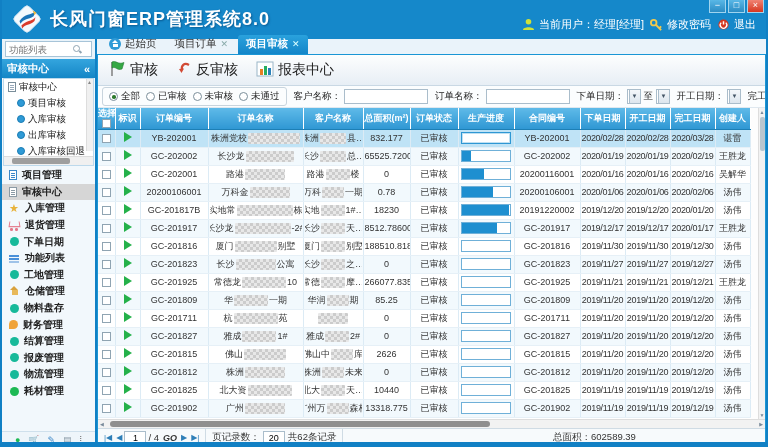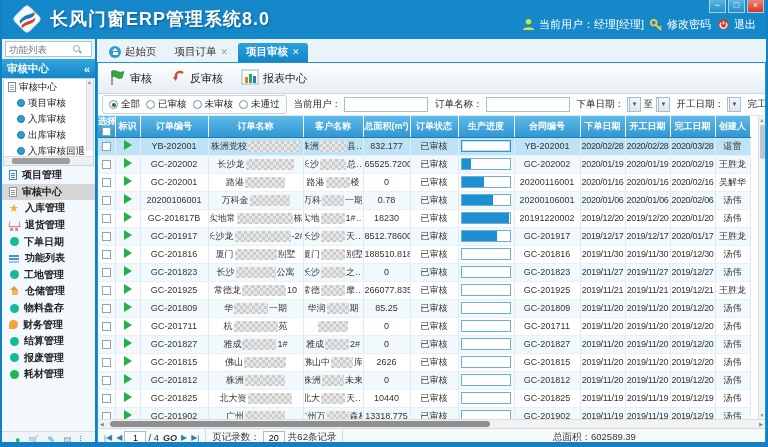--- a/index.html
+++ b/index.html
@@ -56,31 +56,31 @@
   .micon.bars-blue::before{content:"";position:absolute;left:0;top:2px;width:10px;height:2px;background:#4a90d9;box-shadow:0 3px 0 #4a90d9,0 6px 0 #9fc3e8;}
   .micon.house-gold::before{content:"";position:absolute;left:1px;top:0;border-left:4.5px solid transparent;border-right:4.5px solid transparent;border-bottom:4px solid #d9a23c;}
   .micon.house-gold::after{content:"";position:absolute;left:2.5px;top:4px;width:6px;height:5px;background:#e8b95a;}
   .micon.coin-gold{background:#f0a43a;border-radius:50% 50% 50% 0;width:9px;height:9px;}
   .micon.home-gray::before{content:"";position:absolute;left:1px;top:0;border-left:4.5px solid transparent;border-right:4.5px solid transparent;border-bottom:4px solid #8a9aa5;}
   .micon.home-gray::after{content:"";position:absolute;left:2.5px;top:4px;width:6px;height:5px;background:#aab8c0;}
   .sfooter{height:16px;border-top:1px solid #cfe0ec;display:flex;align-items:center;justify-content:center;gap:8px;background:#eef5fa;}
   .sficon{font-size:9px;line-height:10px;cursor:pointer;}
   
   .main{flex:1;display:flex;flex-direction:column;margin-top:2px;min-width:0;}
-  .tabsbar{height:24px;background:#eaf3fa;display:flex;align-items:flex-end;padding-left:4px;gap:2px;border-bottom:1px solid #1a96d5;}
+  .tabsbar{height:16px;background:#eaf3fa;display:flex;align-items:flex-end;padding-left:4px;gap:2px;border-bottom:1px solid #1a96d5;}
   .tab{display:flex;align-items:center;gap:4px;font-size:10.5px;color:#333;padding:2px 8px 3px 8px;cursor:pointer;border-radius:3px 3px 0 0;}
   .tab.active{background:linear-gradient(#2aa2dd,#1385c8);color:#fff;font-weight:bold;}
   .tab .x{font-size:9px;color:#8aa;line-height:9px;}
   .tab.active .x{color:#dff;}
   .homeicon{width:12px;height:12px;border-radius:50%;background:#2f9ad6;position:relative;display:inline-block;}
   .homeicon::before{content:"";position:absolute;left:2.5px;top:2px;border-left:3.5px solid transparent;border-right:3.5px solid transparent;border-bottom:3.5px solid #fff;}
   .homeicon::after{content:"";position:absolute;left:3.5px;top:5.5px;width:5px;height:3.5px;background:#fff;}
   .panel{flex:1;display:flex;flex-direction:column;background:#fff;border:1px solid #1a96d5;border-top:none;min-height:0;}
   .toolbar{height:31px;background:linear-gradient(#fdfefe,#e7eef5);border-bottom:1px solid #c9d8e4;display:flex;align-items:center;padding-left:6px;gap:4px;}
-  .tbtn{display:flex;align-items:center;gap:4px;font-size:11px;color:#222;padding:3px 8px 3px 4px;cursor:pointer;border:1px solid transparent;border-radius:3px;}
+  .tbtn{display:flex;align-items:center;gap:4px;font-size:14px;color:#222;padding:3px 8px 3px 4px;cursor:pointer;border:1px solid transparent;border-radius:3px;}
   .filterbar{height:22px;display:flex;align-items:center;font-size:9.5px;color:#222;padding-left:4px;gap:3px;border-bottom:1px solid #dfe8ef;background:#fbfdfe;white-space:nowrap;overflow:hidden;}
   .radiogrp{display:flex;align-items:center;gap:6px;border:1px solid #c8d4dd;border-radius:3px;padding:2px 6px;margin-right:4px;}
   .radio{display:flex;align-items:center;gap:3px;cursor:pointer;}
   .rdot{width:9px;height:9px;border-radius:50%;border:1px solid #7b8e9a;background:#fff;position:relative;flex:none;}
   .rdot.on::before{content:"";position:absolute;left:2px;top:2px;width:3.5px;height:3.5px;border-radius:50%;background:#2d7a2d;}
   .fin{height:15px;border:1px solid #aabdcb;background:#fff;width:84px;}
   .fdate{height:15px;border:1px solid #aabdcb;background:#fff;width:56px;display:flex;align-items:center;font-size:9px;color:#555;position:relative;padding-left:4px;}
   .fdate .dd{position:absolute;right:0;top:0;width:11px;height:13px;background:linear-gradient(#f4f7fa,#dde6ee);border-left:1px solid #aabdcb;font-size:6px;color:#456;text-align:center;line-height:13px;}
   
   .gridwrap{flex:1;position:relative;overflow:hidden;display:flex;min-height:0;}
@@ -241,20 +241,24 @@
           </div>
           <div class="mitem">
             <span class="micon dot-teal"></span>
             <span>结算管理</span>
           </div>
           <div class="mitem">
             <span class="micon dot-teal"></span>
             <span>报废管理</span>
           </div>
           <div class="mitem">
+            <span class="micon dot-teal"></span>
+            <span>物流管理</span>
+          </div>
+          <div class="mitem">
             <span class="micon dot-green"></span>
             <span>耗材管理</span>
           </div>
         </div>
       <div class="sfooter" id="sideFooter">
           <span class="sficon" style="color:#1db954">●</span>
           <span class="sficon" style="color:#8a9aa5">🛒</span>
           <span class="sficon" style="color:#3a87c8">✎</span>
           <span class="sficon" style="color:#8a9aa5">▤</span>
           <span class="sficon" style="color:#555">⁞</span>
@@ -316,21 +320,21 @@
               </span>
               <span class="radio">
                 <span class="rdot"></span>
                 <span>未审核</span>
               </span>
               <span class="radio">
                 <span class="rdot"></span>
                 <span>未通过</span>
               </span>
             </span>
-          <span>当前用户：</span>
+          <span>客户名称：</span>
           <input class="fin" style="">
           <span style="margin-left:4px;">订单名称：</span>
           <input class="fin" style="">
           <span style="margin-left:4px;">下单日期：</span>
           <span class="fdate">
               <span>/  /</span>
               <span class="dd">▼</span>
             </span>
           <span>至</span>
           <span class="fdate">

